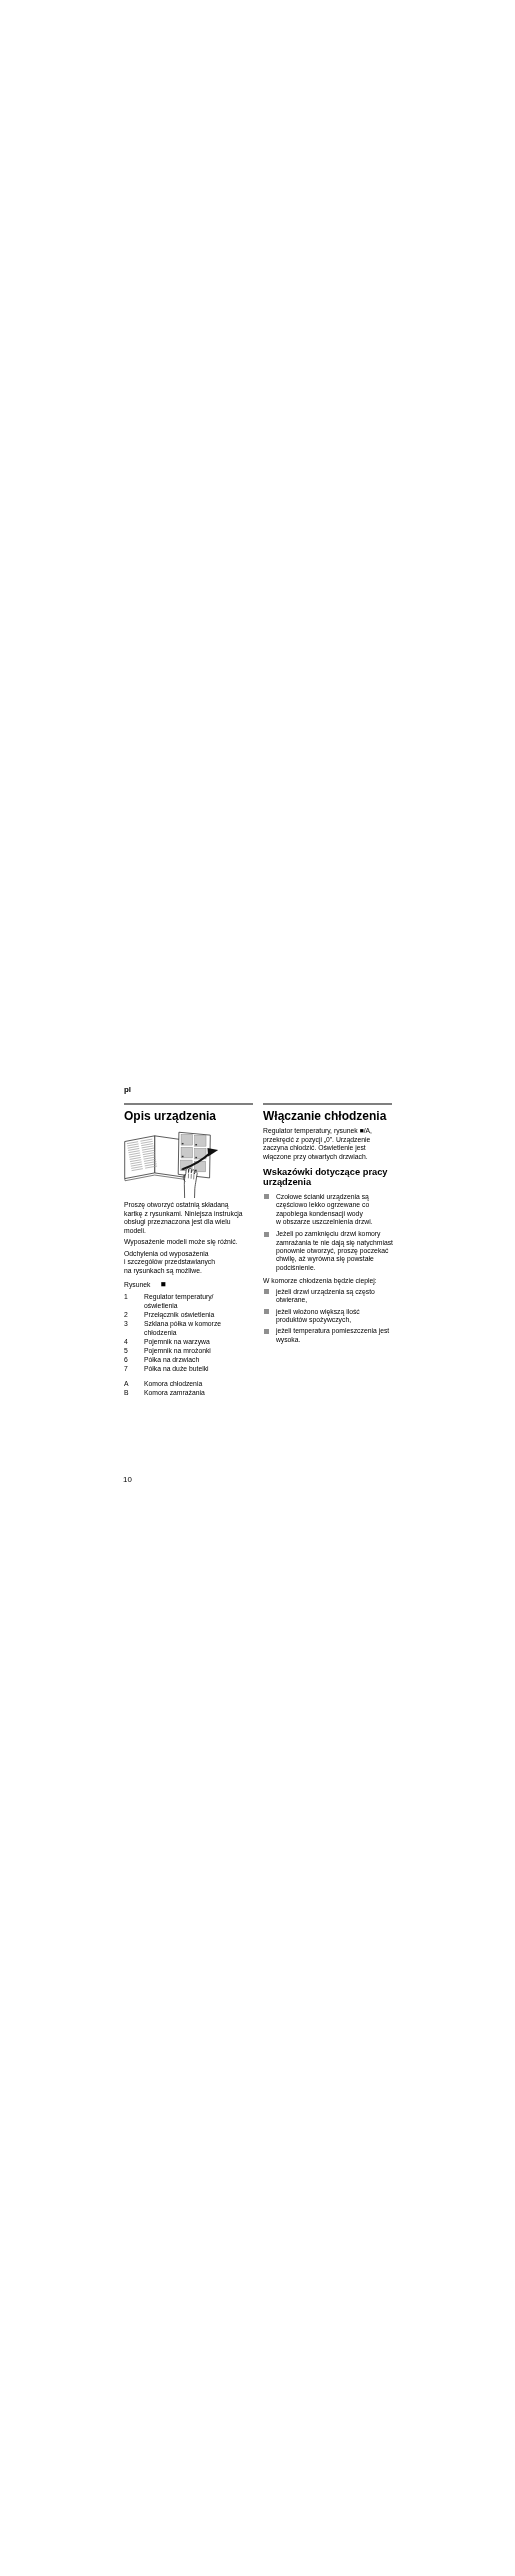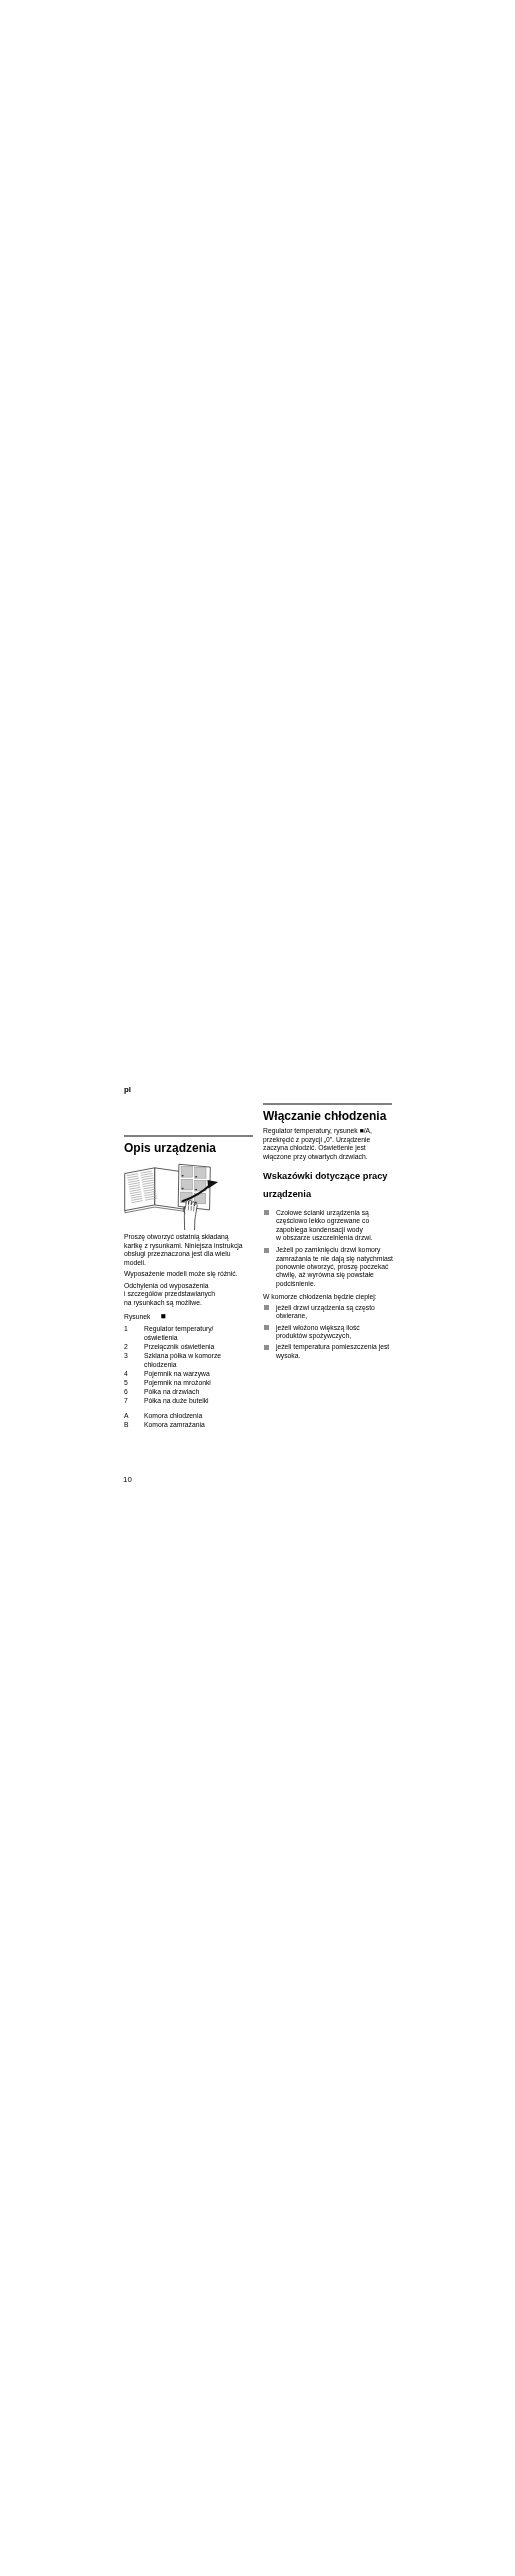--- a/index.html
+++ b/index.html
@@ -2,25 +2,25 @@
 <html style="font-size:11.4px"><head>
 <meta charset="utf-8">
 <style>
   html,body{margin:0;padding:0;background:#fff;}
   .canvas{
     position:relative;width:508px;height:2576px;background:#ffffff;
     font-family:"Liberation Sans",sans-serif;color:#000;overflow:hidden;
   }
   .lang-tag{position:absolute;left:124px;top:1085px;font-size:7.9px;font-weight:bold;}
   .col{position:absolute;top:1103px;}
-  .col-left{left:124px;width:132px;margin-top:32px;}
+  .col-left{left:124px;width:132px;}
   .col-right{left:263px;width:155px;}
   .rule{height:2.1px;width:129px;background:#7f7f7f;}
   h1{font-size:12px;line-height:14.3px;font-weight:bold;margin:3.6px 0 0 0;}
-  h2{font-size:9.3px;line-height:18px;font-weight:bold;margin:5.7px 0 0 0;white-space:pre-line;}
+  h2{font-size:9.3px;line-height:10px;font-weight:bold;margin:5.7px 0 0 0;white-space:pre-line;}
   .body{font-size:6.8px;line-height:8.6px;margin:2.9px 0 0 0;white-space:pre-line;}
   .intro{margin-top:4.3px;}
   .illus{display:block;margin-top:7.2px;}
   .figref{margin-top:5px;font-size:6.8px;}
   .figsq{font-size:8.6px;line-height:6.4px;margin-left:10px;}
   .dlist{margin-top:4.3px;font-size:6.8px;line-height:9px;}
   .row{display:flex;}
   .row .num{width:20px;flex:none;}
   .row .txt{white-space:pre-line;}
   .row.sep{margin-top:6.4px;}

